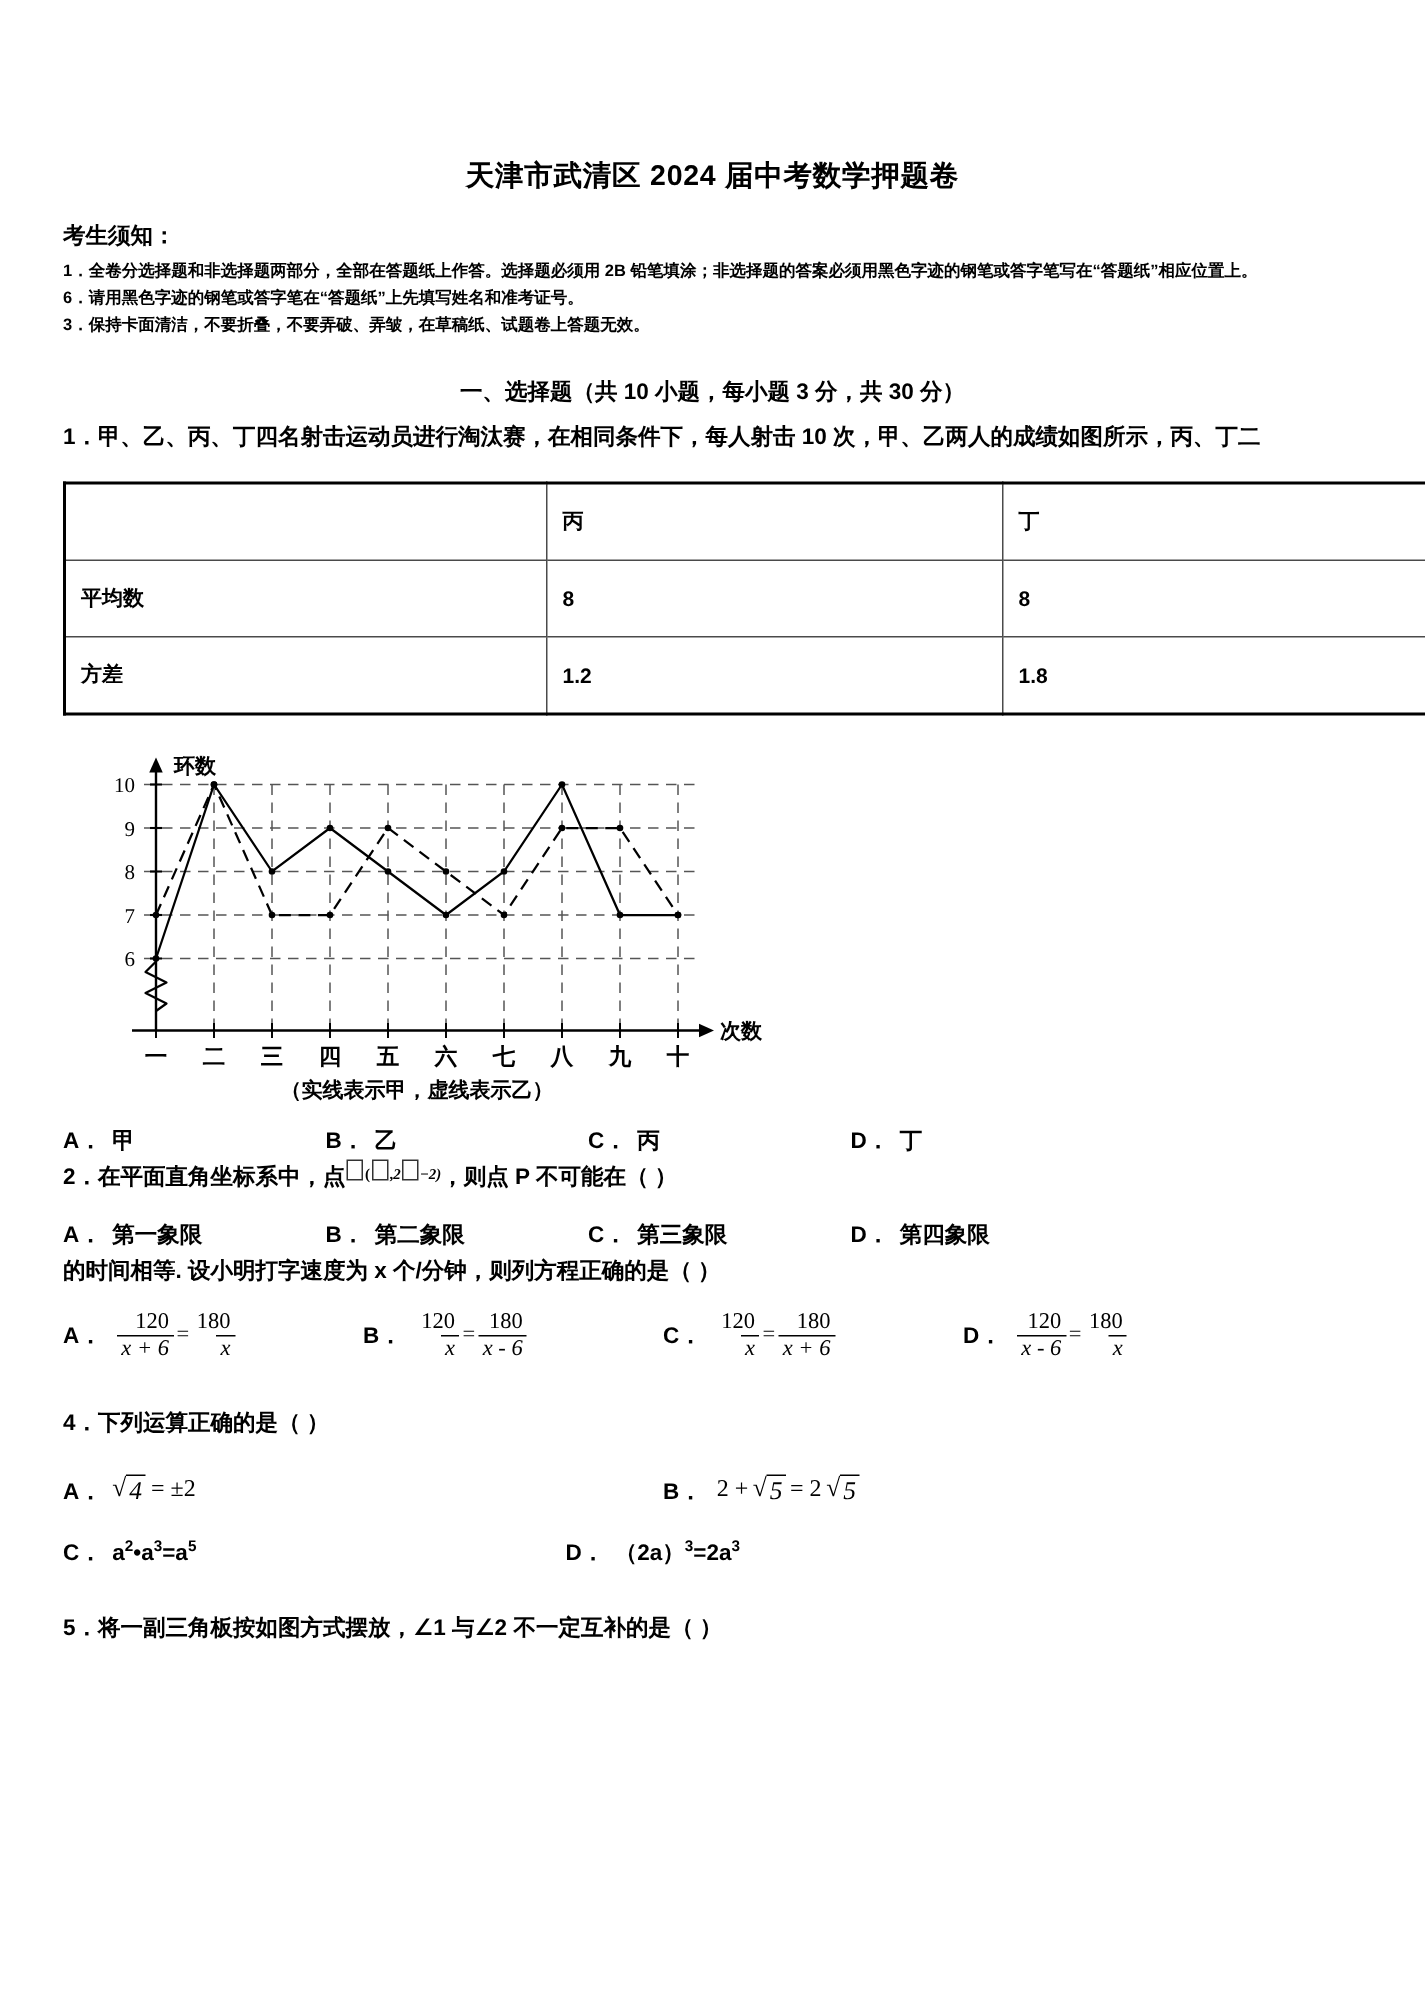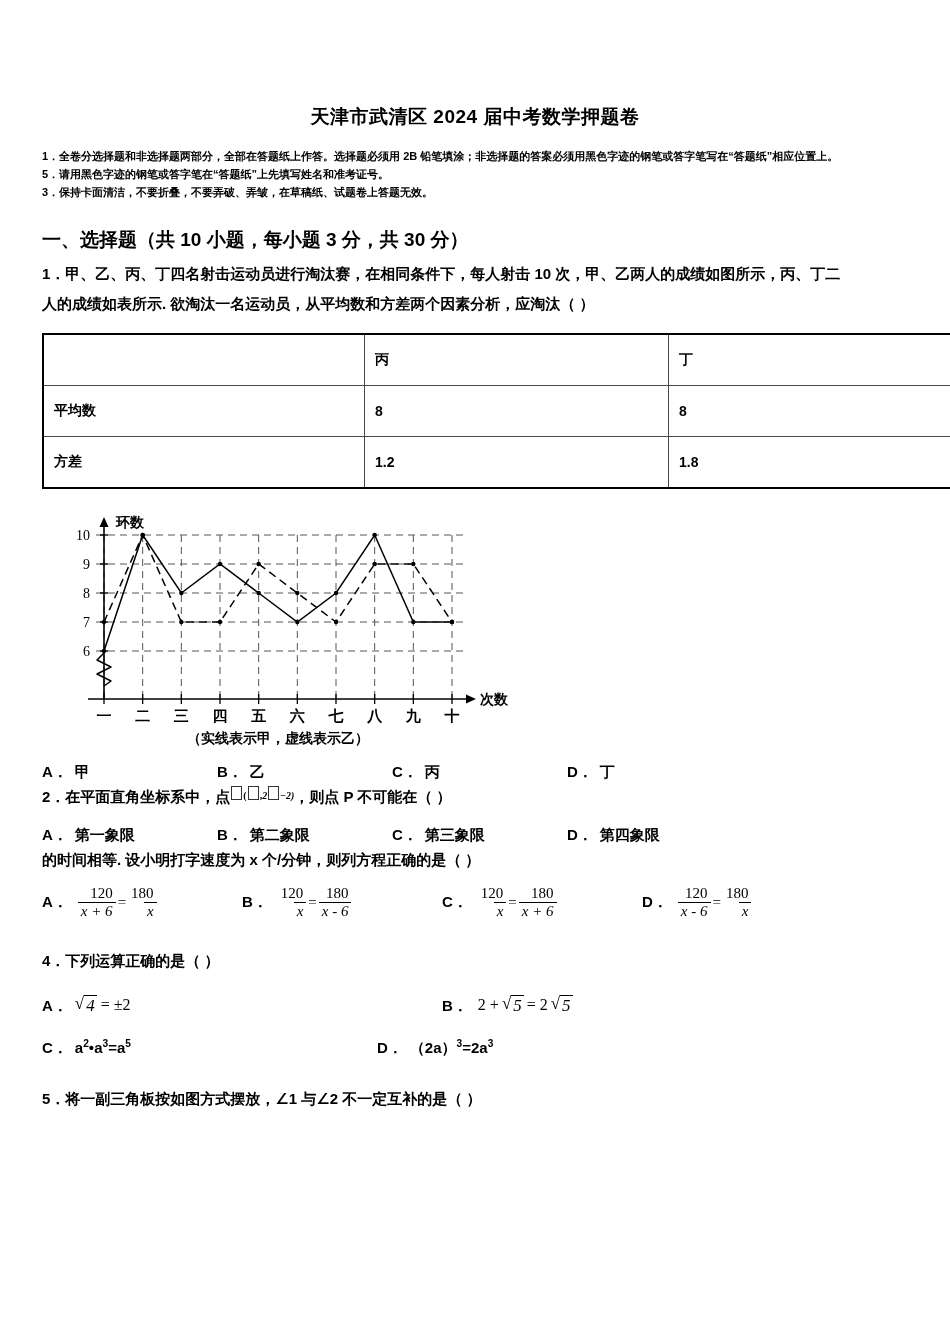--- a/index.html
+++ b/index.html
@@ -46,24 +46,25 @@
   }
   .notice-line {
     font-size: 11px;
     font-weight: bold;
     line-height: 1.62;
     margin: 0;
     font-family: "Liberation Sans", "DejaVu Sans", sans-serif;
   }
 
   .section-head {
-    font-size: 19px;
+    font-size: 15px;
     font-weight: bold;
     margin: 26px 0 6px 0;
     font-family: "Liberation Sans", "DejaVu Sans", sans-serif;
+    text-align: center;
   }
 
   .q-stem {
     font-size: 15px;
     font-weight: bold;
     line-height: 2.0;
     margin: 0;
     font-family: "Liberation Sans", "DejaVu Sans", sans-serif;
   }
 
@@ -197,28 +198,28 @@
   }
 </style>
 </head>
 <body>
 
 <div class="page">
  <div class="inner">
 
   <div class="doc-title">天津市武清区 2024 届中考数学押题卷</div>
 
+  <div class="notice-head">考生须知：</div>
   <p class="notice-line">1．全卷分选择题和非选择题两部分，全部在答题纸上作答。选择题必须用 2B 铅笔填涂；非选择题的答案必须用黑色字迹的钢笔或答字笔写在“答题纸”相应位置上。</p>
-  <p class="notice-line">5．请用黑色字迹的钢笔或答字笔在“答题纸”上先填写姓名和准考证号。</p>
+  <p class="notice-line">6．请用黑色字迹的钢笔或答字笔在“答题纸”上先填写姓名和准考证号。</p>
   <p class="notice-line">3．保持卡面清洁，不要折叠，不要弄破、弄皱，在草稿纸、试题卷上答题无效。</p>
 
   <div class="section-head">一、选择题（共 10 小题，每小题 3 分，共 30 分）</div>
 
   <p class="q-stem">1．甲、乙、丙、丁四名射击运动员进行淘汰赛，在相同条件下，每人射击 10 次，甲、乙两人的成绩如图所示，丙、丁二</p>
-  <p class="q-stem">人的成绩如表所示. 欲淘汰一名运动员，从平均数和方差两个因素分析，应淘汰（        ）</p>
 
   <table class="stat-table">
     <tbody>
           <tr>
       <td class="c0"></td>
       <td class="c1">丙</td>
       <td class="c2">丁</td>
     </tr>
     <tr>
       <td class="c0">平均数</td>

